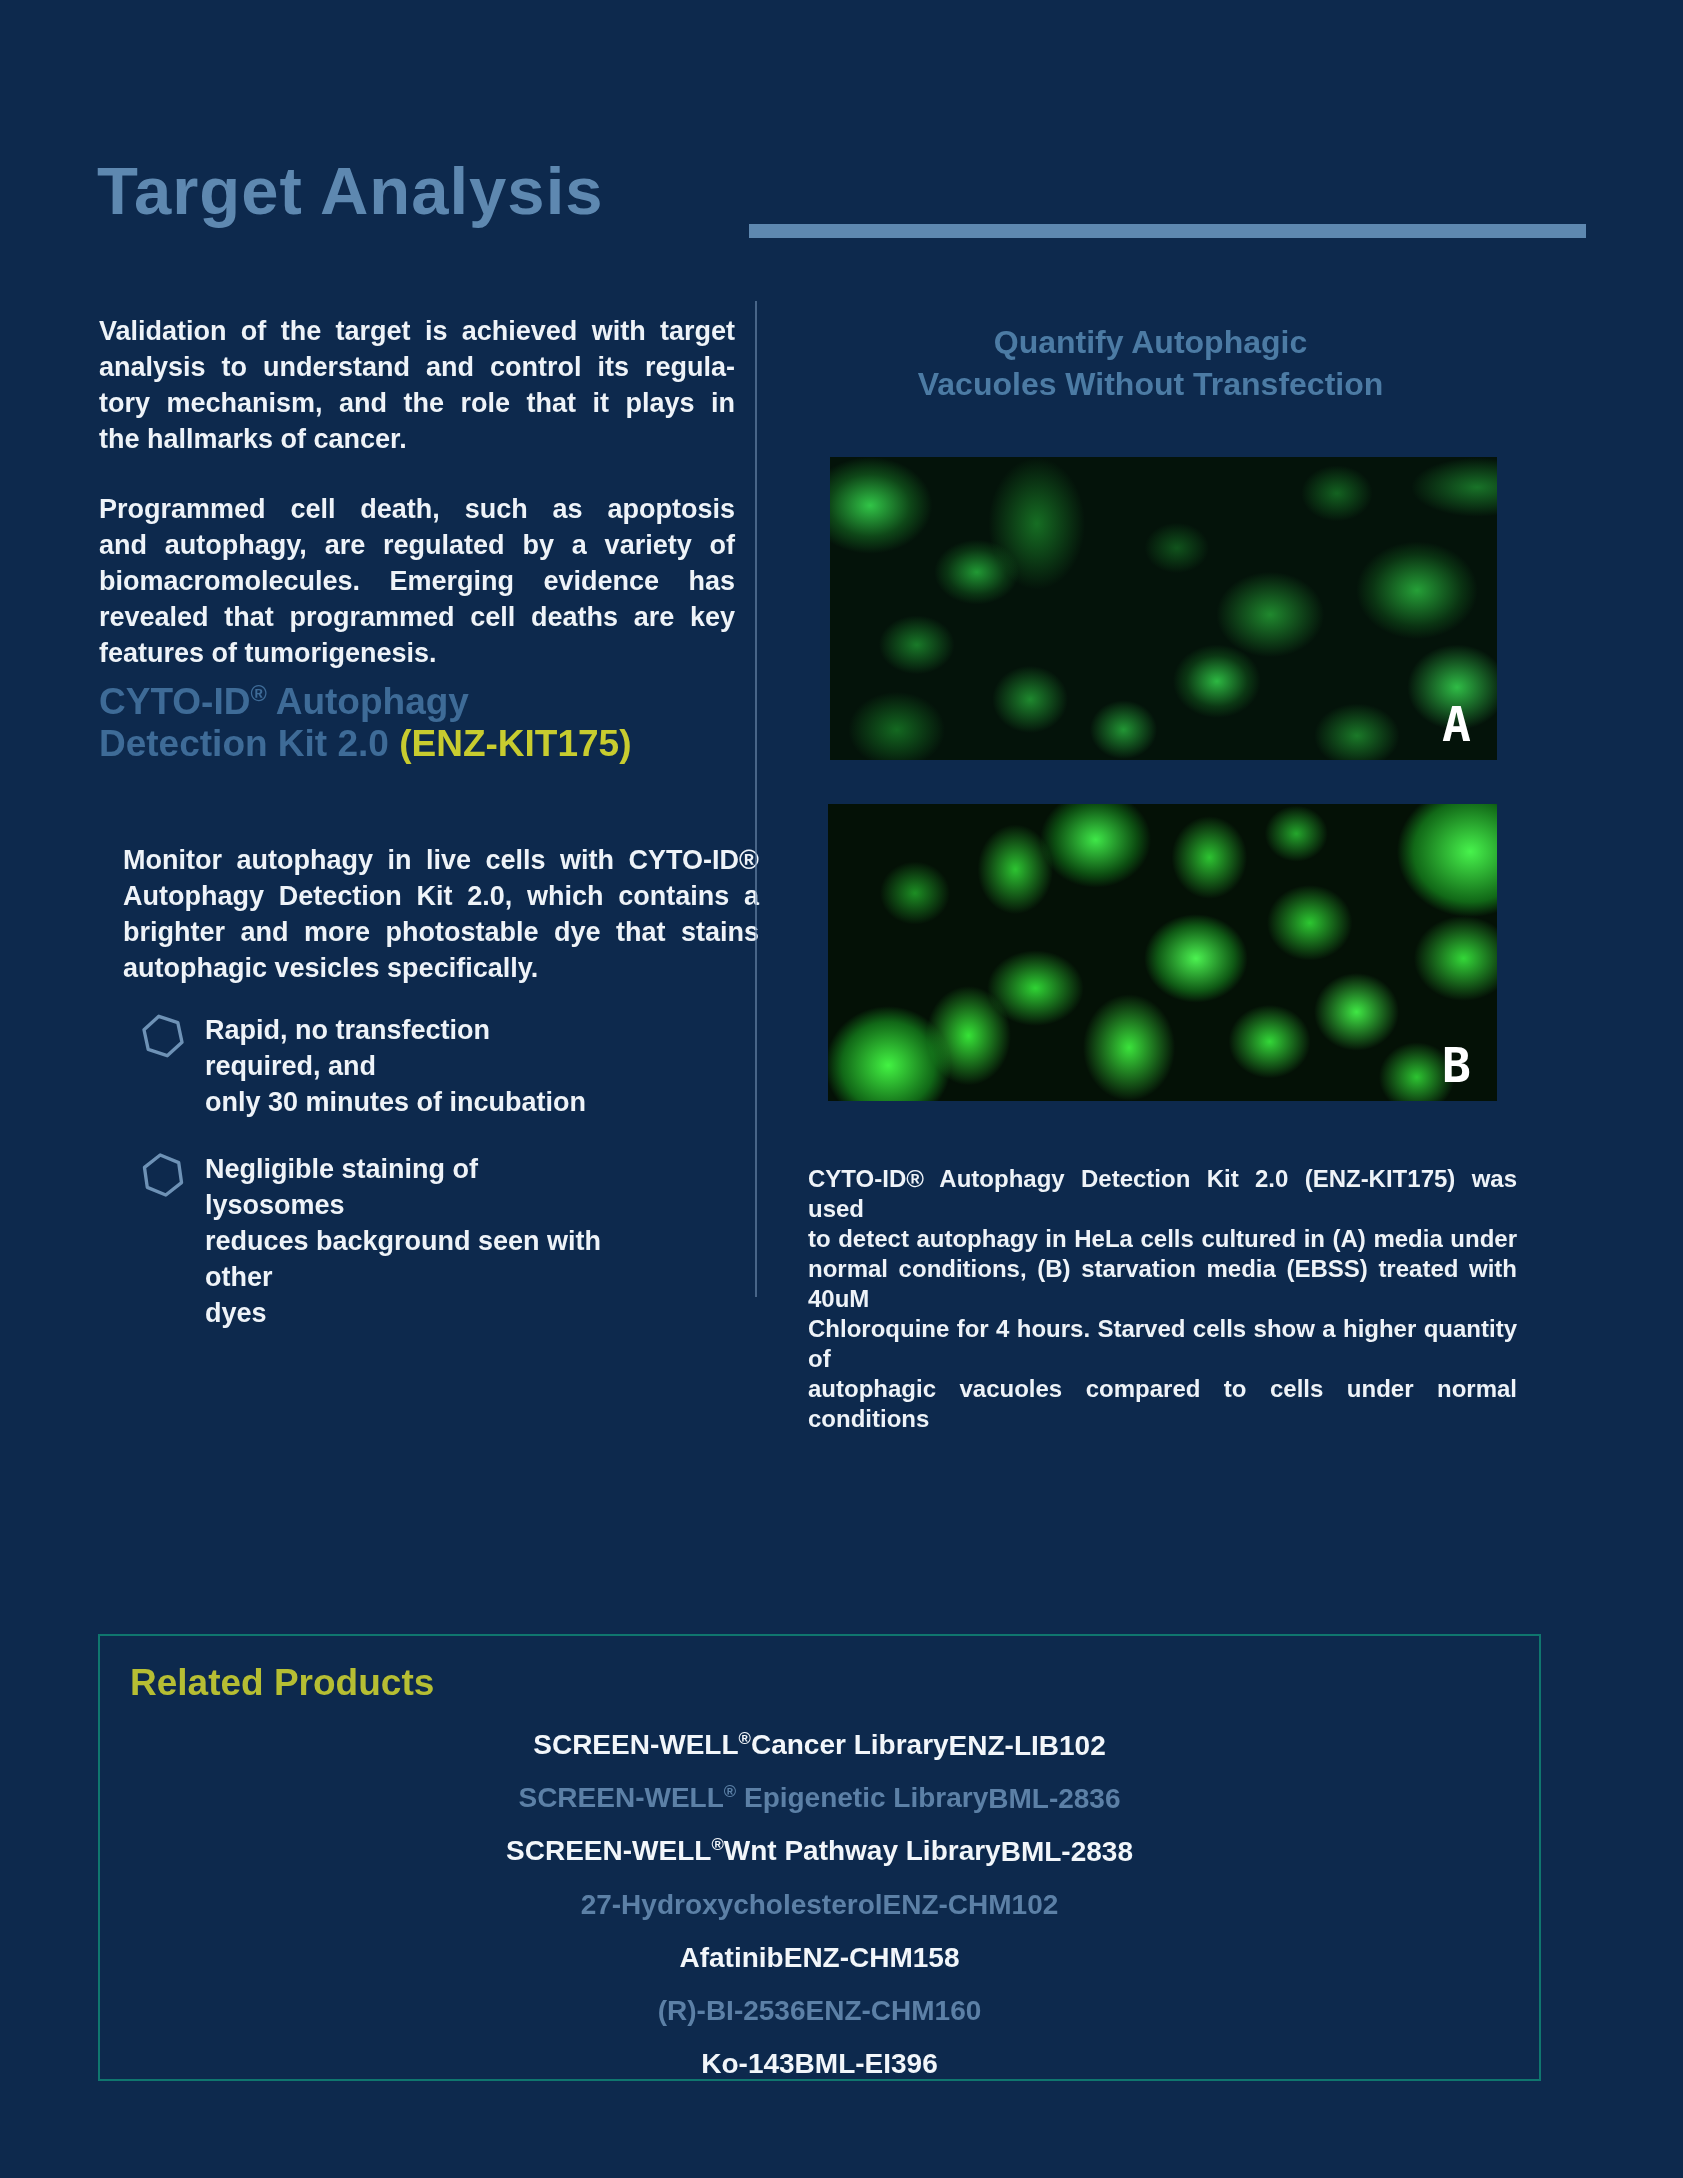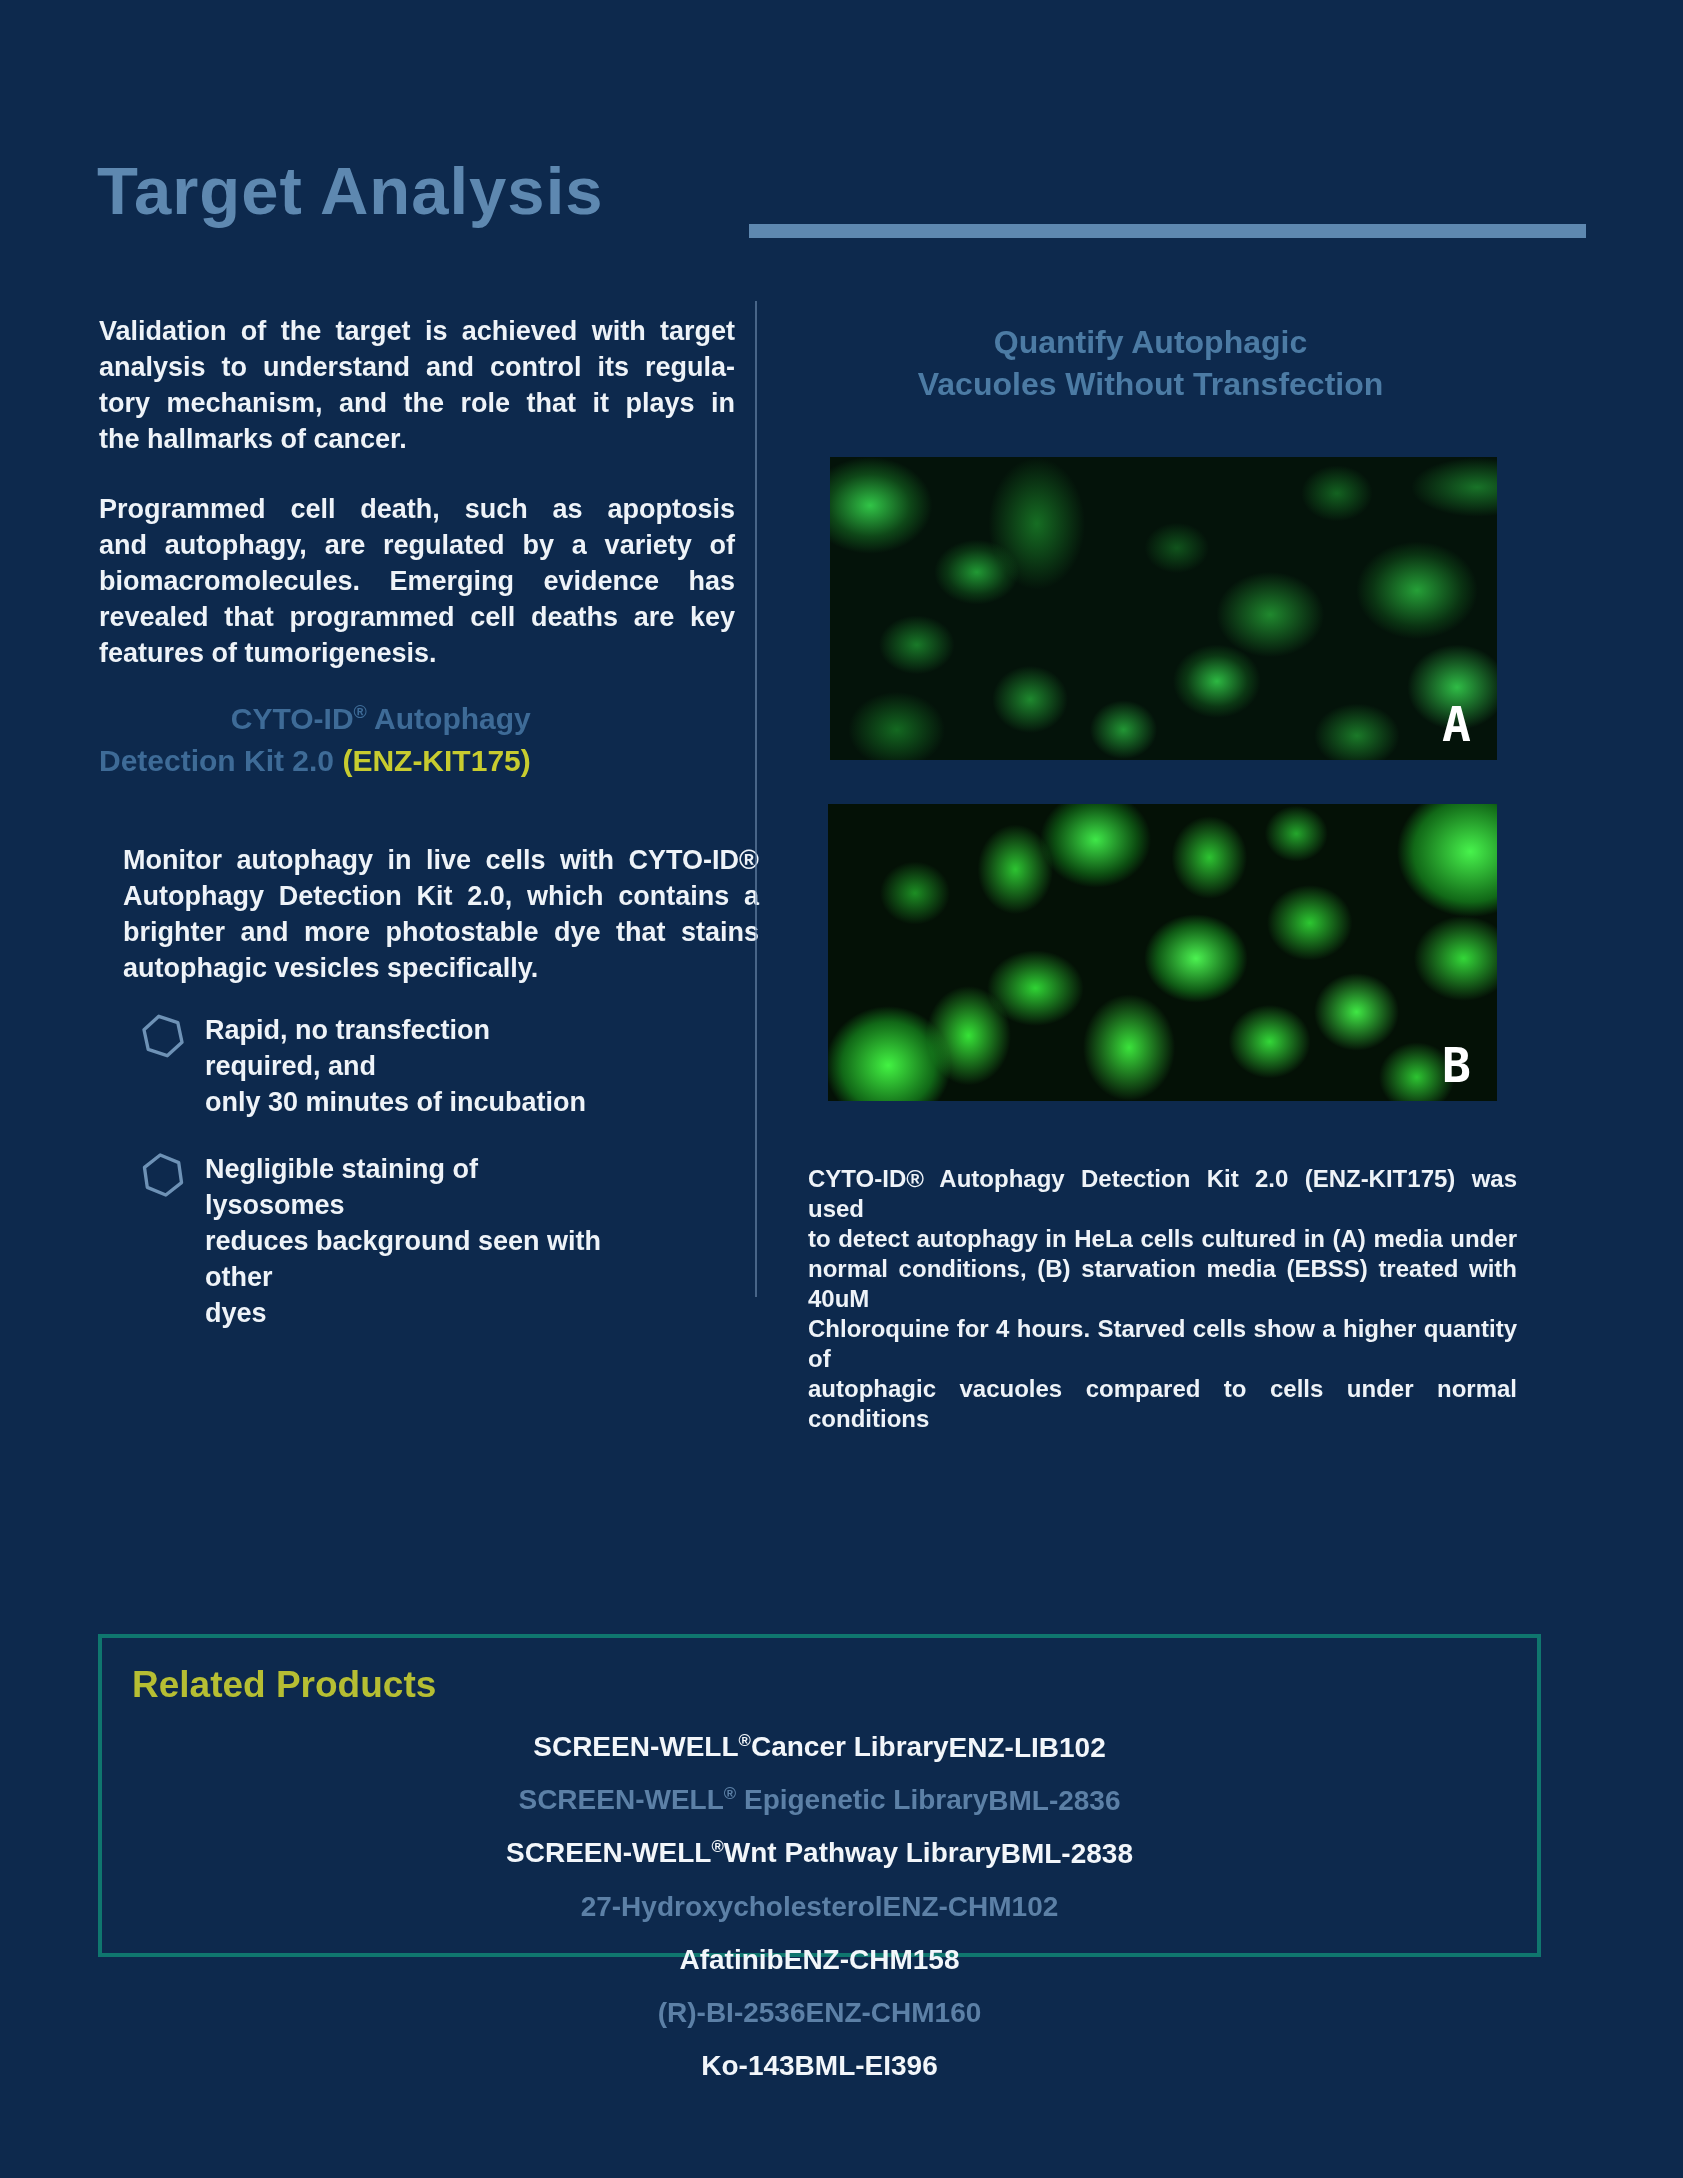--- a/index.html
+++ b/index.html
@@ -11,21 +11,21 @@
   .page-title{left:97px;top:107px;font-size:67px;font-weight:bold;color:#5e88b0;letter-spacing:1px;}
   .title-rule{left:749px;top:224px;width:837px;height:14px;background:#5e88b0;}
 
   
   .leftcol{left:99px;width:636px;}
   .body-text{font-size:27px;line-height:36px;color:#eef3f8;}
   .jline{text-align:justify;text-align-last:justify;white-space:normal;font-weight:bold;}
   .jline.last{text-align-last:left;}
   .left-align .jline{text-align:left;text-align-last:left;}
 
-  .product-heading{left:99px;top:691px;font-size:30px;line-height:42px;font-weight:bold;color:#3e6b97;text-align:right;}
+  .product-heading{left:99px;top:673px;font-size:37px;line-height:42px;font-weight:bold;color:#3e6b97;}
   .product-heading .code{color:#c8cc2f;}
   sup.reg{font-size:60%;vertical-align:super;}
 
   
   .bullets{left:139px;top:1012px;width:473px;}
   .bullet{display:flex;gap:18px;margin-bottom:31px;}
   .hex{flex:0 0 auto;margin-top:0px;}
 
   
   .col-divider{left:755px;top:301px;width:2px;height:996px;background:rgba(112,142,176,.6);}
@@ -71,21 +71,21 @@
       radial-gradient(59px 54px at 79% 70%, rgba(70,255,75,.9), rgba(0,0,0,0) 72%),
       radial-gradient(94px 84px at 96% 16%, rgba(75,255,80,.95), rgba(30,190,40,.5) 60%, rgba(0,0,0,0) 78%),
       radial-gradient(69px 59px at 95% 52%, rgba(60,250,65,.85), rgba(0,0,0,0) 72%),
       radial-gradient(54px 50px at 88% 92%, rgba(55,240,60,.8), rgba(0,0,0,0) 70%),
       radial-gradient(50px 45px at 13% 30%, rgba(45,225,55,.6), rgba(0,0,0,0) 70%),
       radial-gradient(45px 40px at 70% 10%, rgba(50,230,60,.7), rgba(0,0,0,0) 70%);}
 
   .fig-caption{left:808px;top:1164px;width:709px;font-size:24px;line-height:30px;color:#eef3f8;}
 
   
-  .related-box{left:98px;top:1634px;width:1443px;height:323px;border:4px solid #0f766e;box-sizing:border-box;padding-left:7px;}
+  .related-box{left:98px;top:1634px;width:1443px;height:447px;border:2px solid #0f766e;box-sizing:border-box;padding-left:7px;}
   .related-heading{left:30px;top:26px;font-size:37px;font-weight:bold;color:#b6be33;}
   .rp-rows{position:absolute;left:30px;right:30px;top:83px;}
   .rp-row{display:flex;justify-content:center;align-items:center;height:53px;
           font-size:28px;font-weight:bold;color:#f2f6fa;}
   .rp-row.muted{color:#5c80a6;}
 </style>
 </head>
 <body>
 
 <div class="page">

